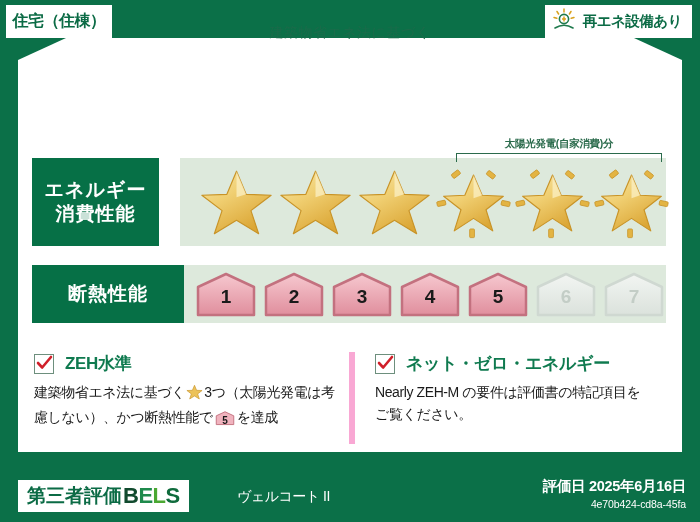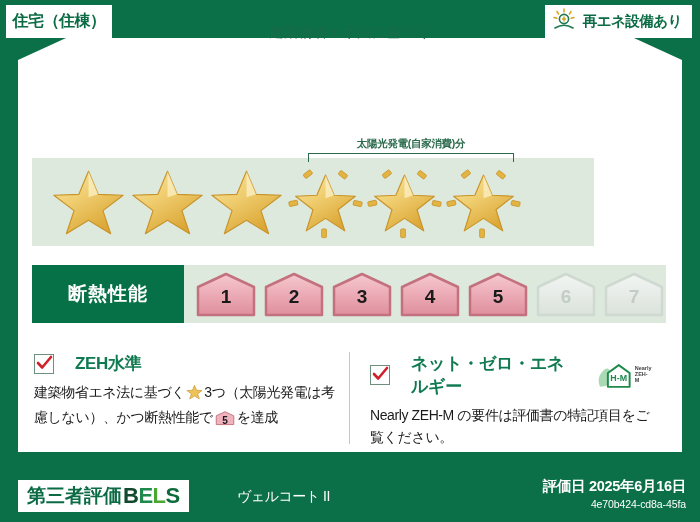--- a/index.html
+++ b/index.html
@@ -73,21 +73,21 @@
   }
   .row-val {
     background: #dde9dc;
     display: flex; align-items: center;
     position: relative;
   }
 
   
   #row-energy { left: 32px; top: 158px; width: 634px; height: 88px; }
   #row-energy .row-key { width: 148px; font-size: 19px; }
-  #row-energy .row-val { width: 562px; padding-left: 18px; gap: 2px; }
+  #row-energy .row-val { width: 486px; padding-left: 18px; gap: 2px; margin-left: 21px; }
 
   
   #row-insul { left: 32px; top: 265px; width: 634px; height: 58px; }
   #row-insul .row-key { width: 156px; font-size: 19px; }
   #row-insul .row-val { width: 486px; padding-left: 10px; gap: 4px; }
 
   
   .star-wrap { position: relative; width: 77px; height: 74px; flex: none; }
   .star-wrap svg { display: block; width: 100%; height: 100%; }
 
@@ -120,23 +120,23 @@
   .house.on .num  { color: #1a1a1a; }
   .house.off .num { color: #c3cdc6; }
 
   
   .checks {
     position: absolute; left: 34px; top: 352px;
     width: 630px; height: 92px;
     display: flex; z-index: 5;
   }
   .check-col { width: 50%; padding-right: 12px; }
-  .check-col.right { padding-left: 20px; border-left: 1px solid #f9a8d4; }
+  .check-col.right { padding-left: 20px; border-left: 6px solid #f9a8d4; }
   .check-head {
-    display: flex; align-items: center; gap: 21px; margin-bottom: 7px;
+    display: flex; align-items: center; gap: 11px; margin-bottom: 7px;
   }
   .check-box {
     width: 20px; height: 20px; flex: none;
     border: 1.5px solid #6d8f7d; background: #fff;
     position: relative;
   }
   .check-box svg { position: absolute; left: 1px; top: 0px; }
   .check-title {
     font-size: 17px; font-weight: bold; color: #0f7a4f;
     letter-spacing: -0.3px;
@@ -207,20 +207,24 @@
     <span class="renew-label">再エネ設備あり</span>
   </div>
 
   <div class="panel"></div>
 
   <div class="head">
     <div class="head-sub">建築物省エネ法に基づく</div>
   </div>
 
   <div class="row" id="row-energy">
+    <div class="row-key">
+      <span>エネルギー</span>
+      <span>消費性能</span>
+    </div>
     <div class="row-val">
 
       <div class="solar-note">太陽光発電(自家消費)分</div>
       <div class="solar-bracket"></div>
 
       <div class="star-wrap">
         <svg viewBox="0 0 80 76">
           <defs>
             <linearGradient id="sg" x1="0" y1="0" x2="0.6" y2="1">
               <stop offset="0" stop-color="#f7e6a8"></stop>
@@ -375,31 +379,20 @@
     </div>
 
     <div class="check-col right">
       <div class="check-head">
         <span class="check-box">
           <svg width="17" height="16" viewBox="0 0 17 16">
             <path d="M2 8 L6.2 12.5 L15 2" fill="none" stroke="#d0202a" stroke-width="2.6" stroke-linecap="round" stroke-linejoin="round"></path>
           </svg>
         </span>
         <span class="check-title">ネット・ゼロ・エネルギー</span>
-        <span style="display:flex;align-items:center;gap:2px;margin-left:2px;">
-          <svg width="36" height="28" viewBox="0 0 36 28">
-            <path d="M3 26 Q-1 16 7 9 Q12 5 14 12 Q15 20 9 25 Z" fill="#7cc68a" opacity="0.65"></path>
-            <path d="M11 26 L11 12 L22 4 L33 12 L33 26 Z" fill="#ffffff" stroke="#1f8a4c" stroke-width="2" stroke-linejoin="round"></path>
-            <text x="22" y="20" font-family="Liberation Sans, sans-serif" font-size="9" font-weight="bold" fill="#1f8a4c" text-anchor="middle">H-M</text>
-          </svg>
-          <span style="display:flex;flex-direction:column;line-height:1.05;">
-            <span style="font-size:5.5px;font-weight:bold;color:#444;">Nearly</span>
-            <span style="font-size:5.5px;font-weight:bold;color:#444;">ZEH-M</span>
-          </span>
-        </span>
       </div>
       <div class="check-body">Nearly ZEH-M の要件は評価書の特記項目をご覧ください。</div>
     </div>
   </div>
 
   <div class="bels">
     <span class="bels-jp">第三者評価</span>
     <span class="bels-en"><span class="b1">B</span><span class="b2">E</span><span class="b3">L</span><span class="b4">S</span></span>
   </div>
 

